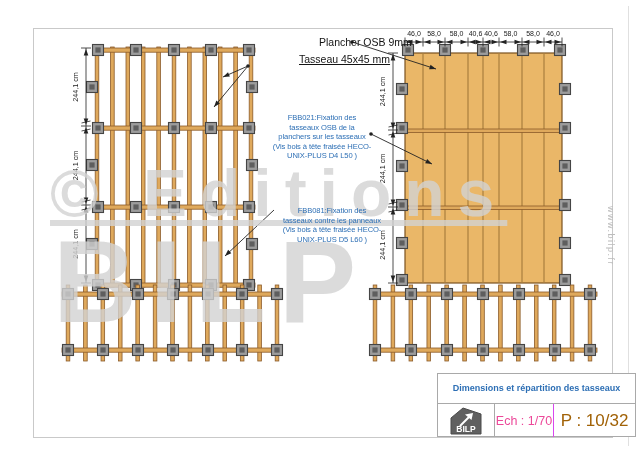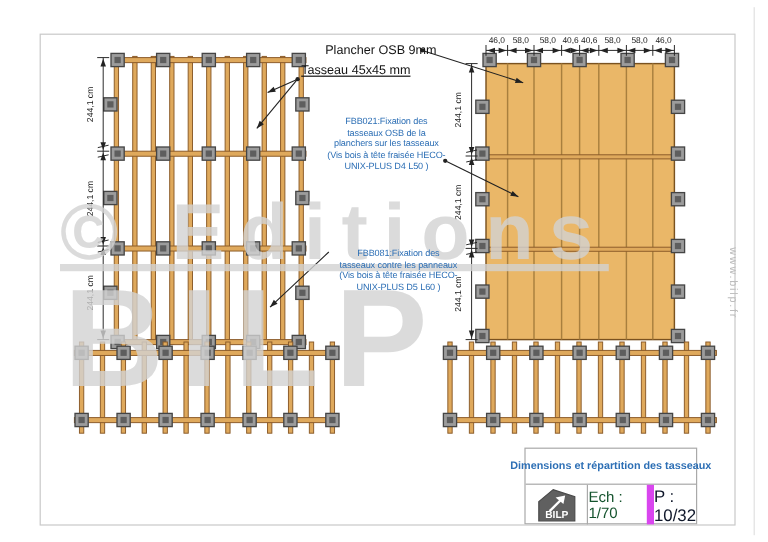--- a/index.html
+++ b/index.html
@@ -7,36 +7,36 @@
          font-family:"Liberation Sans",sans-serif;}
   .abs{position:absolute;}
   #border-rect{left:33px;top:28px;width:578px;height:408px;border:1px solid #c9c9c9;z-index:0;}
   #outer-edge{left:628px;top:6px;width:1px;height:440px;background:#e0e0e0;z-index:0;}
   #drawing-svg{left:0;top:0;z-index:1;}
   .watermark{z-index:2;color:#d3d3d3;opacity:.8;font-weight:bold;pointer-events:none;white-space:nowrap;}
   #wm1{left:50px;top:160px;font-size:66px;line-height:66px;letter-spacing:13px;text-decoration:underline;}
   #wm2{left:53px;top:224px;font-size:116px;line-height:116px;letter-spacing:13px;}
   #wm-url{z-index:2;left:606px;top:206px;writing-mode:vertical-rl;font-size:9px;color:#bdbdbd;
           letter-spacing:1.5px;pointer-events:none;}
-  .black-label{z-index:3;font-size:10.5px;color:#141414;white-space:nowrap;}
+  .black-label{z-index:3;font-size:10.5px;color:#141414;white-space:nowrap;margin-left:48px;}
   #plancher-label{left:271px;top:36px;}
   #tasseau-label{left:251px;top:53px;text-decoration:underline;}
   .blue-note{z-index:3;font-size:7.6px;line-height:9.6px;color:#2d6fb5;letter-spacing:-0.1px;}
-  #fbb021{left:268px;top:96px;width:108px;text-align:center;}
+  #fbb021{left:268px;top:113px;width:108px;text-align:center;}
   #fbb081{left:274px;top:206px;width:116px;text-align:center;}
-  #title-block{z-index:4;left:437px;top:373px;width:144px;height:64px;background:#fff;
+  #title-block{z-index:4;left:437px;top:373px;width:199px;height:64px;background:#fff;
                border:1px solid #a9a9a9;box-sizing:border-box;}
   .tb-title{height:29px;border-bottom:1px solid #a9a9a9;display:flex;flex-direction:column;
             align-items:center;justify-content:center;color:#2d6fb5;font-weight:bold;
             font-size:9px;line-height:11px;white-space:nowrap;}
   .tb-row{display:flex;height:33px;}
   .tb-cell{display:flex;align-items:center;justify-content:center;box-sizing:border-box;}
   #tb-logo{width:57px;border-right:1px solid #a9a9a9;}
-  #tb-scale{width:59px;border-right:6px solid #d946ef;font-size:12.5px;color:#14532d;}
-  #tb-page{flex:1;font-size:14px;color:#0f172a;}
+  #tb-scale{width:59px;border-right:1px solid #d946ef;font-size:12.5px;color:#ec4899;}
+  #tb-page{flex:1;font-size:17px;color:#a16207;}
 </style>
 </head>
 <body>
 
 <div class="sheet">
 
   <div class="abs" id="border-rect"></div>
   <div class="abs" id="outer-edge"></div>
 
   <svg class="abs" id="drawing-svg" width="640" height="452" viewBox="0 0 640 452">

